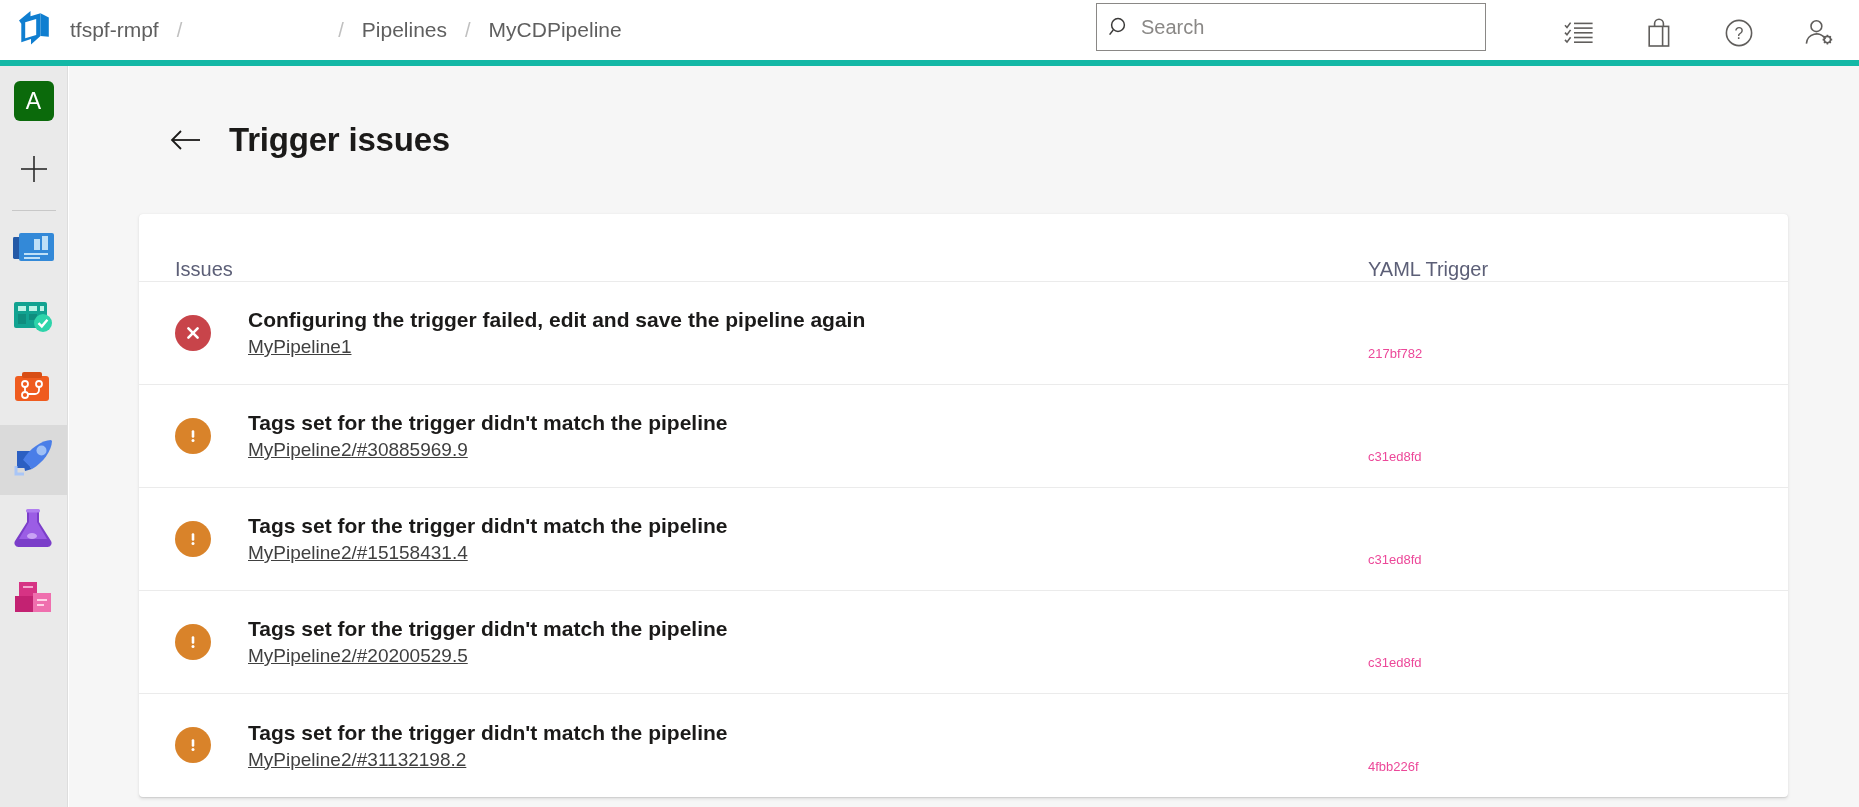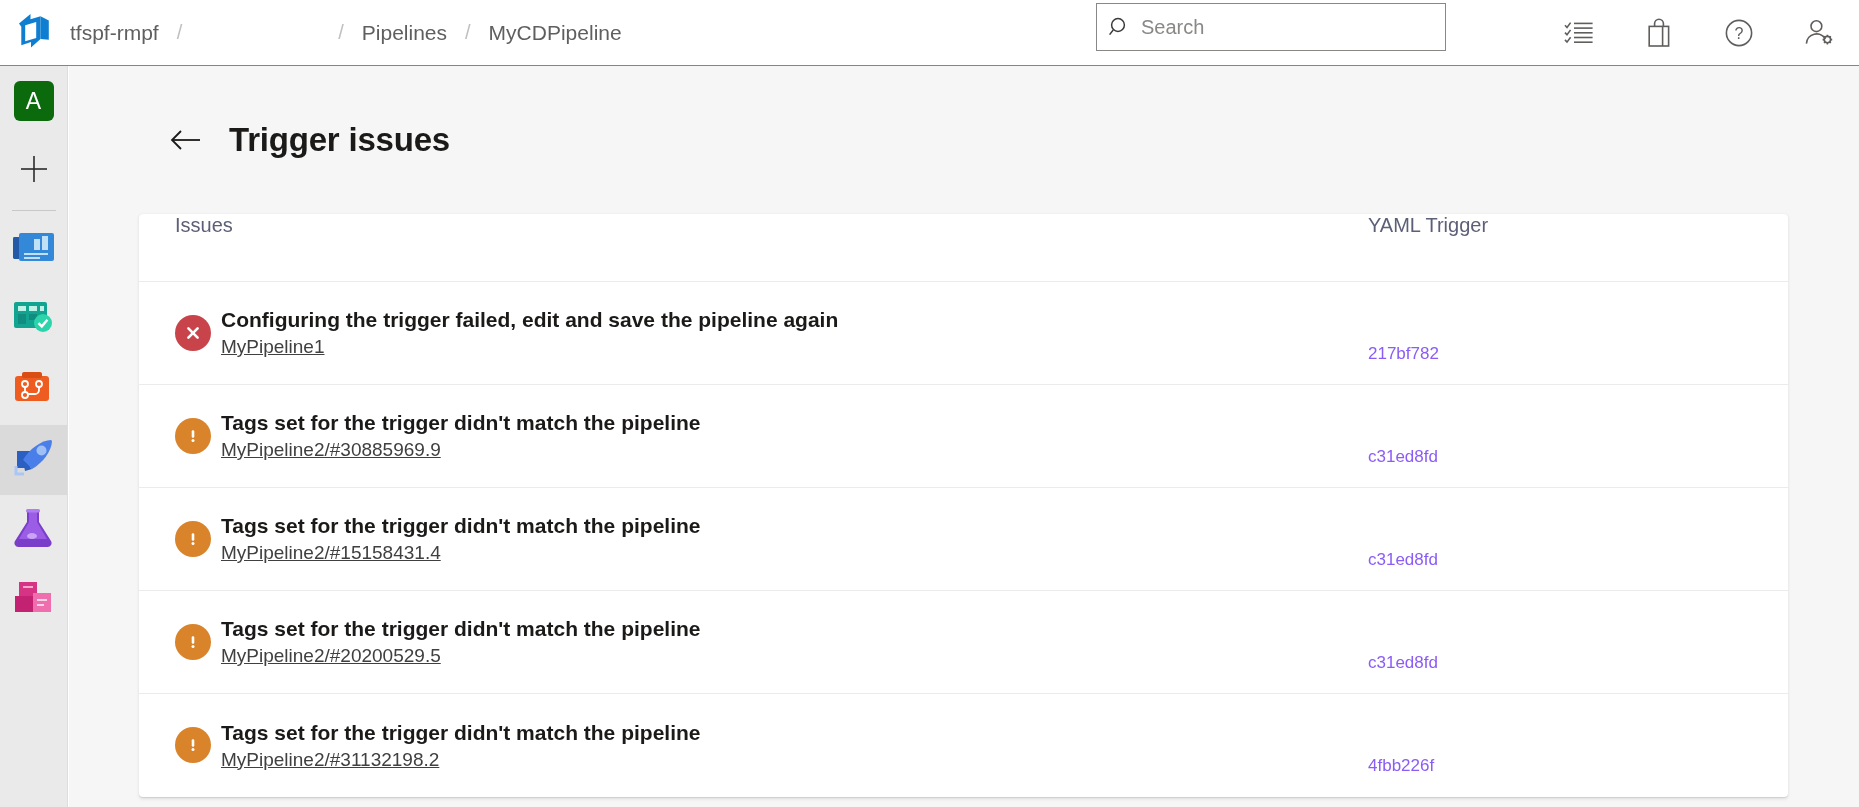--- a/index.html
+++ b/index.html
@@ -15,21 +15,21 @@
     -webkit-font-smoothing: antialiased;
   }
 
   
   .header {
     position: absolute;
     top: 0; left: 0;
     width: 1859px;
     height: 66px;
     background: #ffffff;
-    border-bottom: 1px solid #14b8a6;
+    border-bottom: 6px solid #14b8a6;
     display: flex;
     align-items: center;
     box-sizing: border-box;
   }
   .logo-cell {
     width: 68px;
     height: 66px;
     display: flex;
     align-items: center;
     justify-content: center;
@@ -54,21 +54,21 @@
   .crumb-sep {
     color: #c0c0c0;
     padding: 0 16px;
     font-size: 20px;
   }
 
   .search-box {
     position: absolute;
     left: 1096px;
     top: 3px;
-    width: 350px;
+    width: 390px;
     height: 48px;
     border: 1px solid #8a8886;
     background: #ffffff;
     display: flex;
     align-items: center;
     box-sizing: border-box;
   }
   .search-icon-wrap {
     width: 44px;
     display: flex;
@@ -185,21 +185,21 @@
     top: 148px;
     width: 1649px;
     background: #ffffff;
     border-radius: 4px;
     box-shadow: 0 1.6px 3.6px rgba(0,0,0,0.10), 0 0.3px 0.9px rgba(0,0,0,0.08);
     box-sizing: border-box;
     overflow: hidden;
   }
   .table-head {
     display: flex;
-    align-items: flex-start;
+    align-items: flex-end;
     height: 68px;
     border-bottom: 1px solid #ebebeb;
     padding: 0 0 0 36px;
     box-sizing: border-box;
   }
   .th {
     font-size: 20px;
     color: #5c5f77;
     font-weight: 400;
   }
@@ -214,21 +214,21 @@
     padding: 0 0 0 36px;
     box-sizing: border-box;
     cursor: default;
   }
   .row:last-child { border-bottom: none; }
 
   .row-issue {
     flex: 1 1 auto;
     display: flex;
     align-items: center;
-    gap: 10px;
+    gap: 37px;
   }
   .status-icon {
     width: 36px;
     height: 36px;
     border-radius: 50%;
     flex: 0 0 36px;
     display: flex;
     align-items: center;
     justify-content: center;
   }
@@ -243,22 +243,22 @@
     line-height: 1.15;
   }
   .issue-sub {
     font-size: 19px;
     color: #404040;
     line-height: 1.15;
     text-decoration: underline;
   }
   .row-commit {
     flex: 0 0 420px;
-    font-size: 17px;
-    color: #8b5cf6;
+    font-size: 13px;
+    color: #ec4899;
     margin-top: 41px;
   }
 </style>
 </head>
 <body>
 
 <div class="header">
 
   <div class="logo-cell">
     <span>

